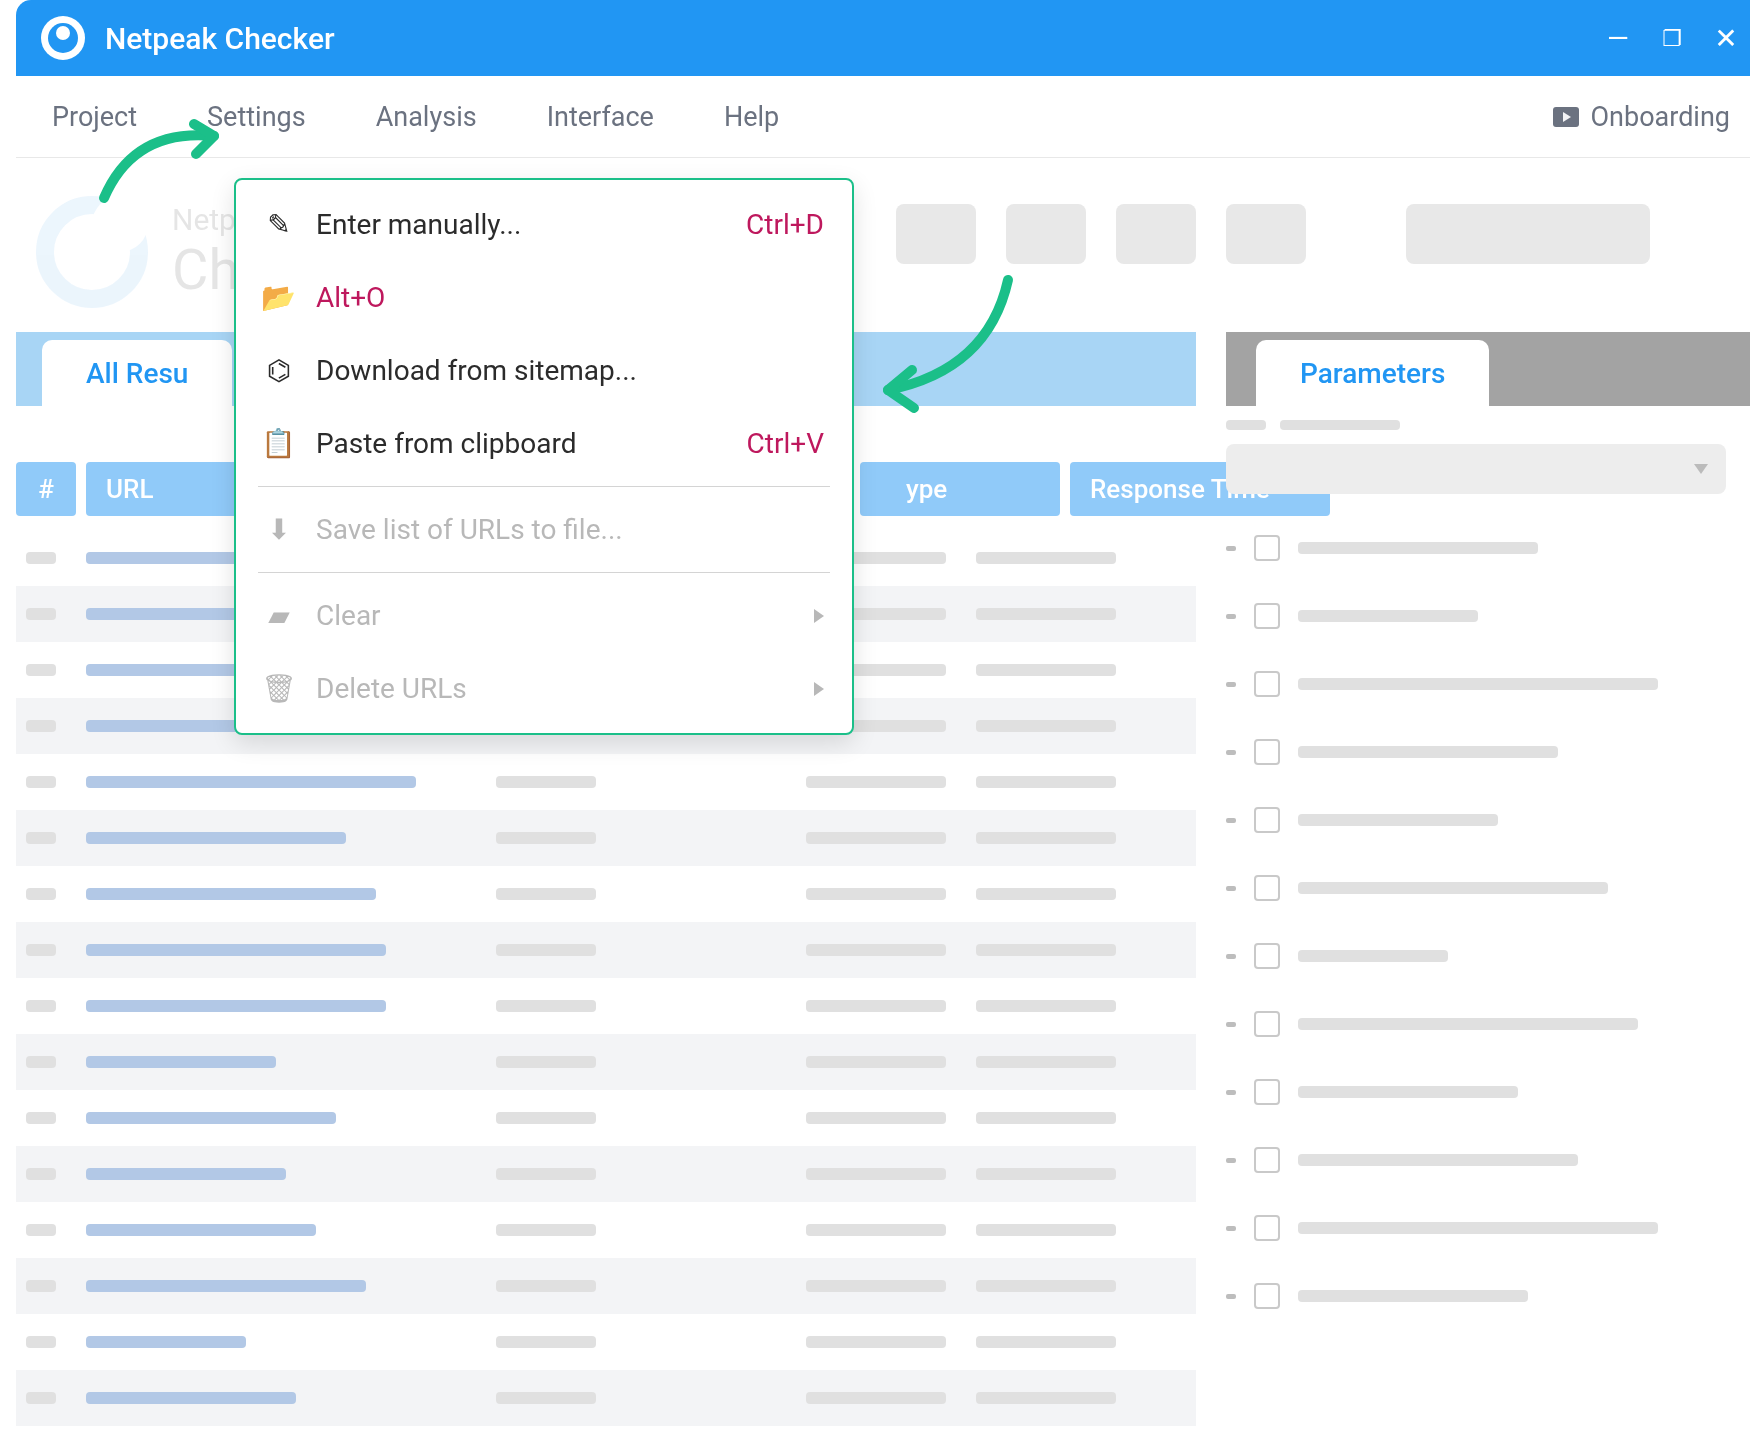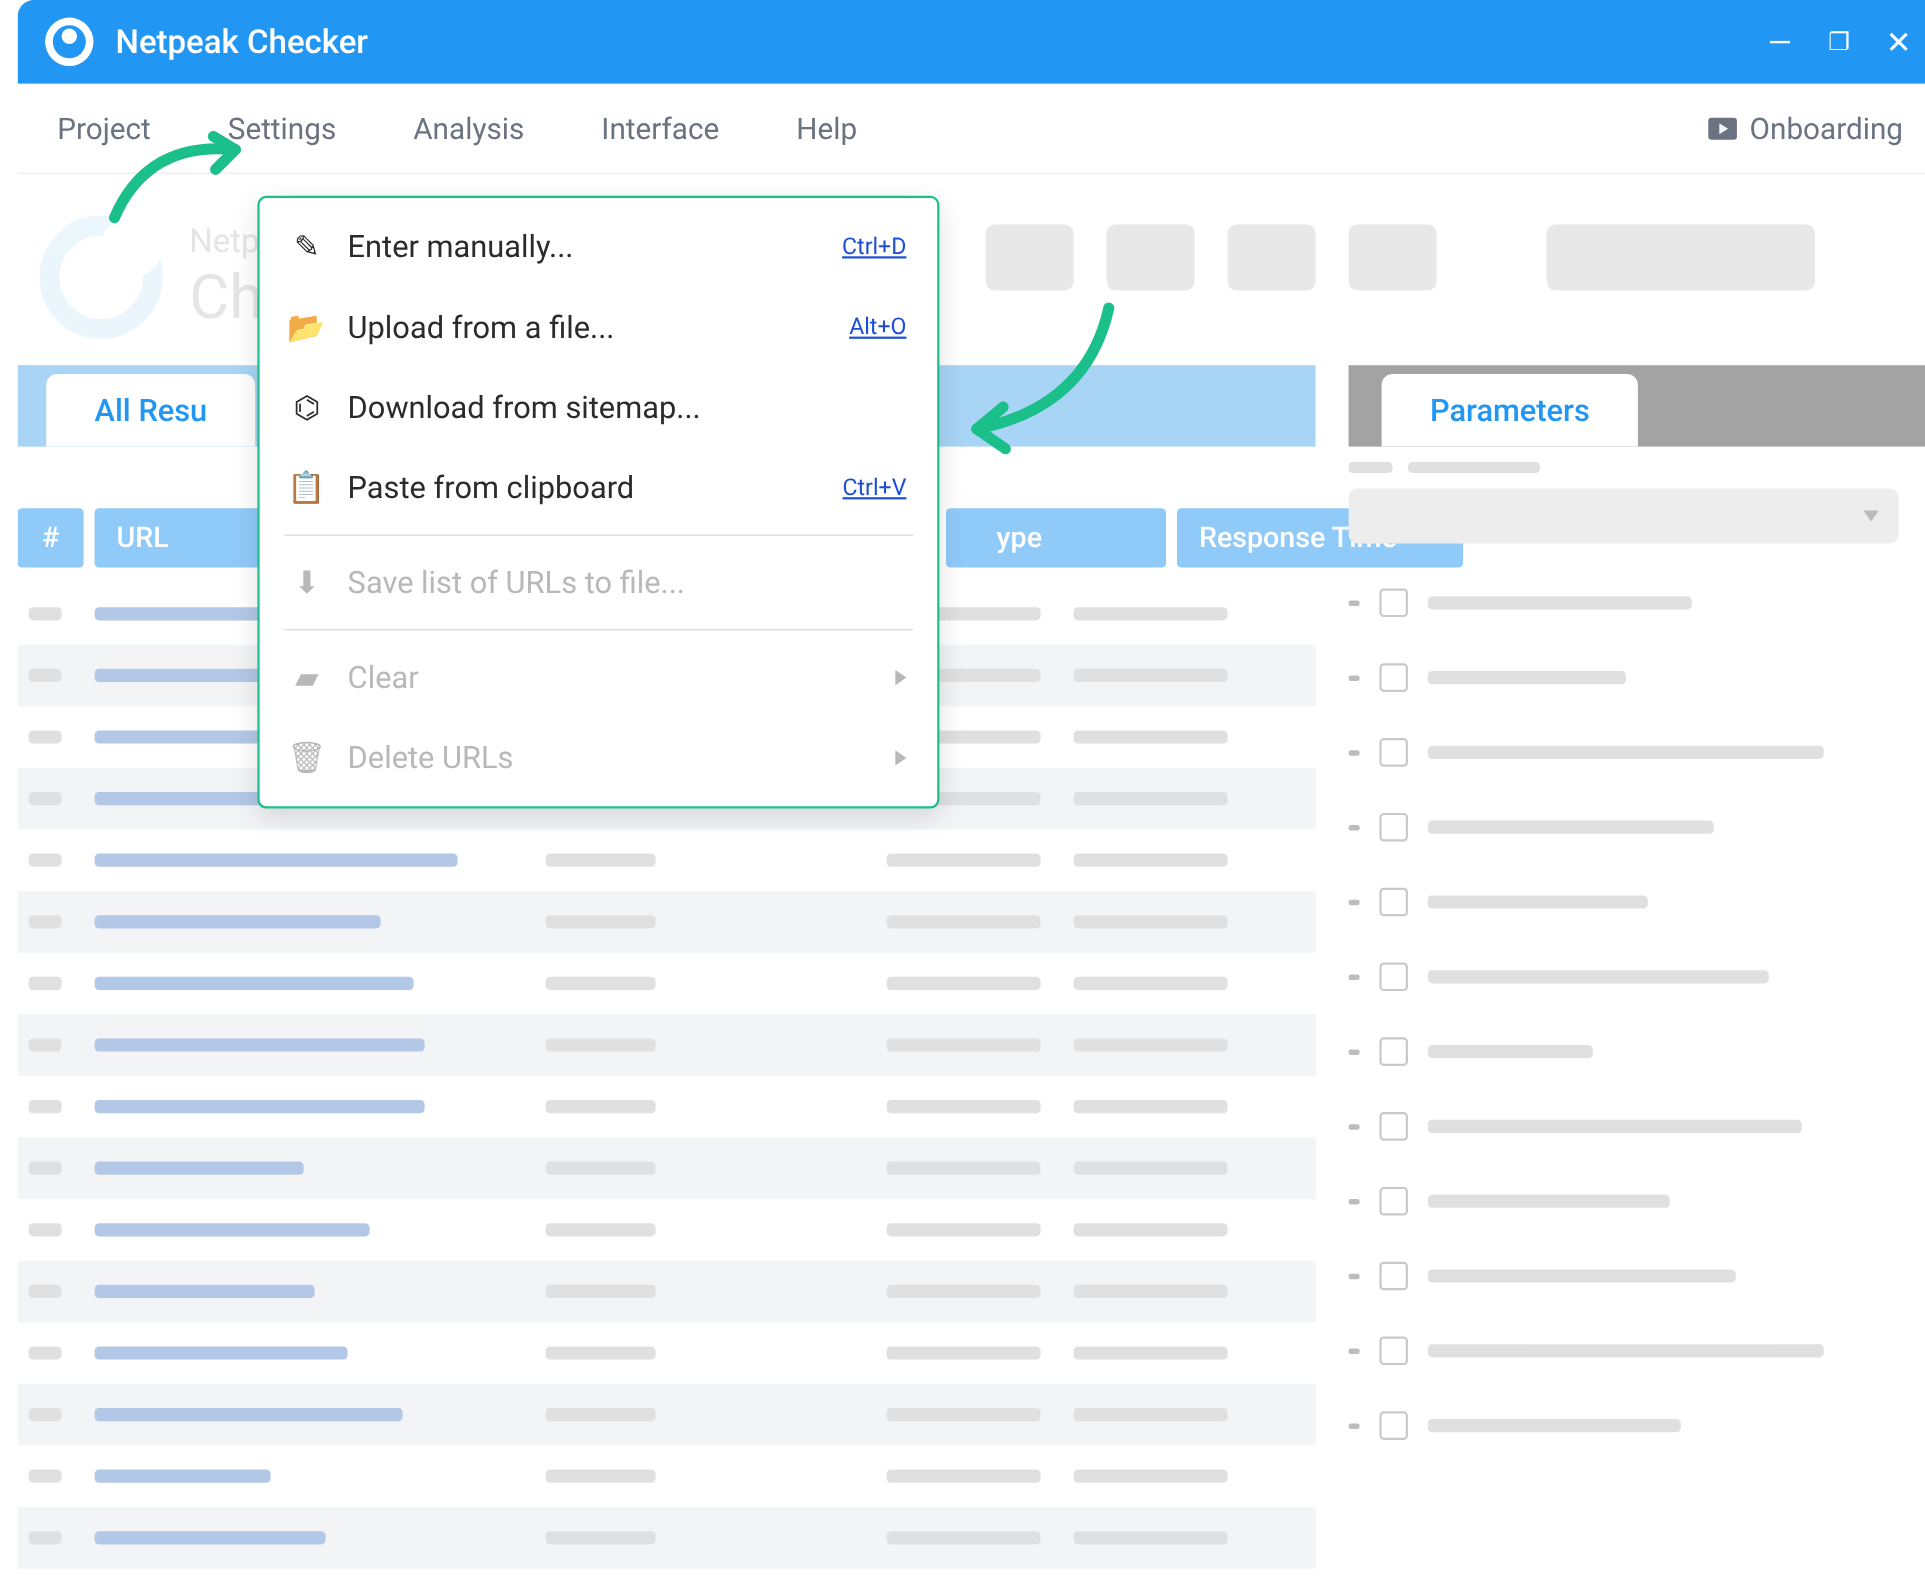--- a/index.html
+++ b/index.html
@@ -22,21 +22,21 @@
 .menu-spacer { flex: 1; }
 .menu-item .video-icon { width: 26px; height: 20px; background: #6b7280; border-radius: 3px; position: relative; }
 .menu-item .video-icon::after { content: ""; position: absolute; left: 10px; top: 5px; width: 0; height: 0; border-left: 8px solid #f3f4f6; border-top: 5px solid transparent; border-bottom: 5px solid transparent; }
 
 
 .dropdown { position: absolute; top: 178px; left: 218px; width: 620px; background: #fff; border: 2px solid #1bbf89; border-radius: 8px; box-shadow: 0 8px 24px rgba(0,0,0,0.12); padding: 8px 0; z-index: 20; }
 .dropdown-item { display: flex; align-items: center; padding: 20px 28px; font-size: 28px; color: #2b2b2b; cursor: pointer; gap: 22px; }
 .dropdown-item.disabled { color: #b8b8b8; cursor: default; }
 .dropdown-item .dd-icon { width: 30px; display: flex; justify-content: center; color: inherit; }
 .dropdown-item .dd-label { flex: 1; }
-.dropdown-item .dd-short { font-size: 21px; color: #1d4ed8; text-decoration: underline; }
+.dropdown-item .dd-short { font-size: 28px; color: #be185d; }
 .dropdown-item .dd-caret { width: 0; height: 0; border-left: 10px solid #b8b8b8; border-top: 7px solid transparent; border-bottom: 7px solid transparent; }
 .dropdown-sep { height: 1px; background: #d4d4d4; margin: 6px 22px; }
 
 
 .app-brand { position: absolute; left: 20px; top: 196px; display: flex; align-items: center; gap: 24px; opacity: 0.25; }
 .app-brand-logo { width: 112px; height: 112px; border-radius: 50%; border: 18px solid #b3d9f6; position: relative; }
 .app-brand-logo::before { content: ""; position: absolute; top: -18px; right: -18px; width: 56px; height: 56px; border-radius: 50%; background: #fff; }
 .app-brand-text1 { font-size: 30px; color: #999; font-weight: 400; }
 .app-brand-text2 { font-size: 56px; color: #999; font-weight: 400; }
 
@@ -378,21 +378,20 @@
   </div>
 
   <div class="dropdown">
     <div class="dropdown-item">
       <span class="dd-icon">✎</span>
       <span class="dd-label">Enter manually...</span>
       <span class="dd-short">Ctrl+D</span>
     </div>
     <div class="dropdown-item">
       <span class="dd-icon">📂</span>
-      <span class="dd-label">Upload from a file...</span>
       <span class="dd-short">Alt+O</span>
     </div>
     <div class="dropdown-item">
       <span class="dd-icon">⌬</span>
       <span class="dd-label">Download from sitemap...</span>
     </div>
     <div class="dropdown-item">
       <span class="dd-icon">📋</span>
       <span class="dd-label">Paste from clipboard</span>
       <span class="dd-short">Ctrl+V</span>

